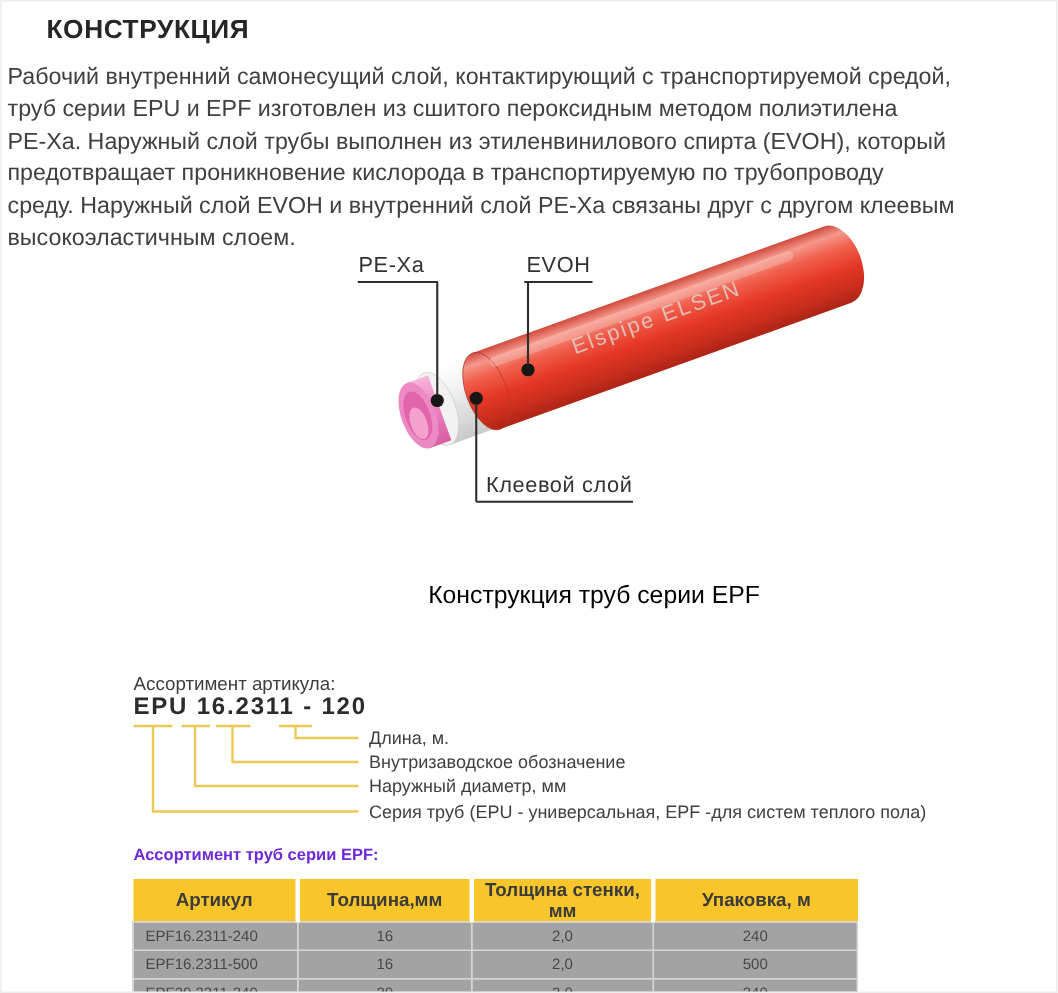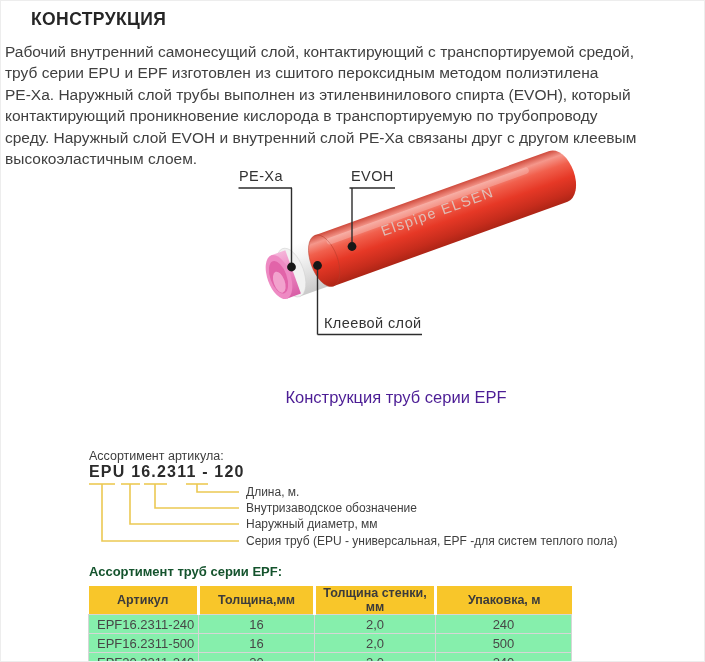--- a/index.html
+++ b/index.html
@@ -15,67 +15,67 @@
   .lead { position:absolute; left:4px; top:40px; width:700px; }
   .lead .line {
     white-space:nowrap; font-size:15.5px; line-height:21.4px; color:#404040;
   }
   .diagram-svg { position:absolute; left:0; top:140px; width:705px; height:215px; }
   .diagram-svg text.layer-label { font-family:"Liberation Sans",sans-serif; font-size:14.5px; fill:#333; letter-spacing:0.4px; }
   .diagram-svg text.watermark { font-family:"Liberation Sans",sans-serif; }
   .leader { stroke:#2d2d2d; stroke-width:1.4; fill:none; }
   .caption {
     position:absolute; left:85px; top:387px; width:620px; text-align:center;
-    font-size:16.5px; color:#4c1d95;
+    font-size:16.5px; color:#000000;
   }
   .section-title {
     position:absolute; left:108px; top:419px;
     font-size:13px; font-weight:bold; color:#2b2b2b; letter-spacing:0.2px;
   }
   .decode-intro { position:absolute; left:88px; top:448px; font-size:12.5px; color:#3d3d3d; }
   .article-example {
     position:absolute; left:88px; top:462px;
     font-size:16px; font-weight:bold; letter-spacing:1.2px; color:#2b2b2b;
   }
   .decode-svg { position:absolute; left:0; top:478px; width:705px; height:78px; }
   .decode-svg path.yline { stroke:var(--line-yellow); stroke-width:1.6; fill:none; }
   .decode-svg text { font-family:"Liberation Sans",sans-serif; font-size:12px; fill:#3f3f3f; }
   .table-title {
     position:absolute; left:88px; top:563px;
-    font-size:13px; font-weight:bold; color:#14532d;
+    font-size:11px; font-weight:bold; color:#6d28d9;
   }
   .assort-table {
     position:absolute; left:87px; top:585px; width:483px;
     border-collapse:collapse; table-layout:fixed;
   }
   .assort-table col.c1 { width:110px; } .assort-table col.c2 { width:116px; }
   .assort-table col.c3 { width:121px; } .assort-table col.c4 { width:136px; }
   .assort-table th {
     background:var(--accent-yellow); color:#3b3b3b; font-size:12.5px; font-weight:bold;
     height:19px; padding:0; text-align:center; border-left:3px solid #ffffff;
   }
   .assort-table th:first-child { border-left:none; }
   .assort-table td {
-    background:#86efac; border:1px solid #d6d6d6; color:#474747; font-size:13px;
+    background:#a3a3a3; border:1px solid #d6d6d6; color:#474747; font-size:10px;
     height:18px; padding:0; text-align:center;
   }
   .assort-table td.first { text-align:left; padding-left:8px; }
 </style>
 </head>
 <body>
 
 <div class="page">
 
   <div class="page-title">КОНСТРУКЦИЯ</div>
 
   <div class="lead">
     <div class="line">Рабочий внутренний самонесущий слой, контактирующий с транспортируемой средой,</div>
     <div class="line">труб серии EPU и EPF изготовлен из сшитого пероксидным методом полиэтилена</div>
     <div class="line">PE-Xa. Наружный слой трубы выполнен из этиленвинилового спирта (EVOH), который</div>
-    <div class="line">контактирующий проникновение кислорода в транспортируемую по трубопроводу</div>
+    <div class="line">предотвращает проникновение кислорода в транспортируемую по трубопроводу</div>
     <div class="line">среду. Наружный слой EVOH и внутренний слой PE-Xa связаны друг с другом клеевым</div>
     <div class="line">высокоэластичным слоем.</div>
   </div>
 
   <svg class="diagram-svg" viewBox="0 140 705 215">
     <defs>
       <linearGradient id="gradPipe" x1="0" y1="-27" x2="0" y2="27" gradientUnits="userSpaceOnUse">
         <stop offset="0" stop-color="#cf4a3c"></stop>
         <stop offset="0.14" stop-color="#f5978b"></stop>
         <stop offset="0.32" stop-color="#f1604d"></stop>

